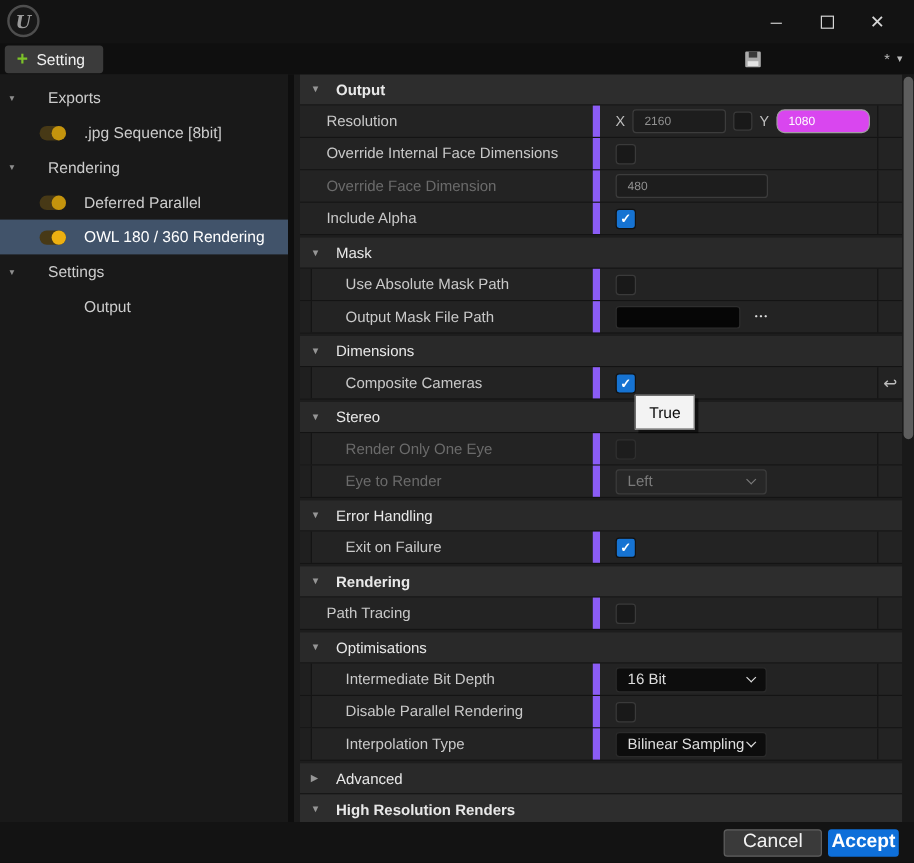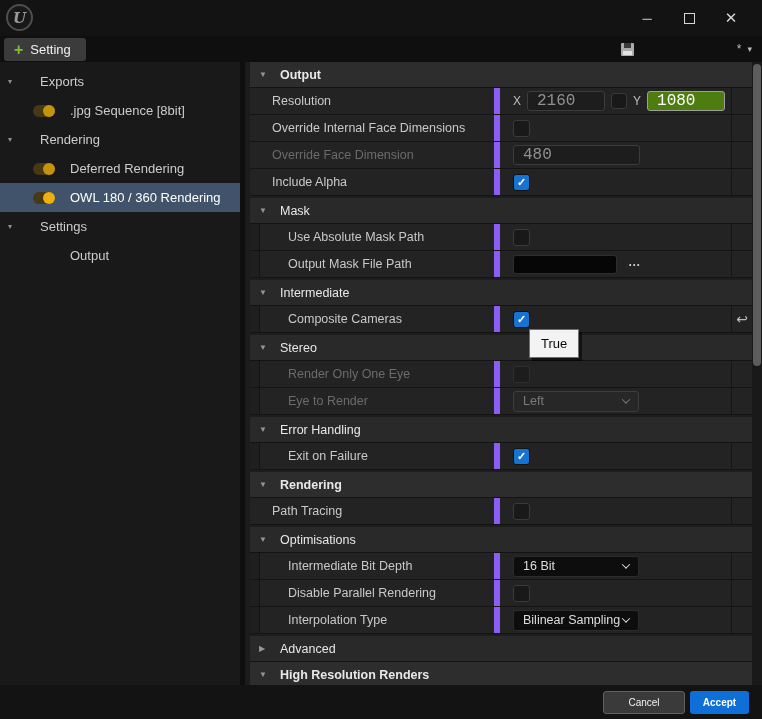--- a/index.html
+++ b/index.html
@@ -77,43 +77,43 @@
   .reset-cell { width:20px; display:flex; align-items:center; justify-content:center; }
   .reset-icon { color:#bcbcbc; font-size:14px; cursor:pointer; }
 
   .cb { width:17px; height:17px; border-radius:3px; background:#191919; border:1px solid #3a3a3a;
         display:flex; align-items:center; justify-content:center; }
   .cb.checked { background:#1673d2; border-color:#111; color:#fff; font-size:11px; font-weight:bold; }
   .cb.dim { opacity:.55; }
   .cb.small { width:16px; height:16px; }
 
   .tinput { height:20px; background:#1d1d1d; border:1px solid #3c3c3c; border-radius:3px;
-            color:#919191; font-size:16px; padding:0 9px; font-family:Liberation Mono, monospace; outline:none; }
+            color:#919191; font-size:10px; padding:0 9px; font-family:Liberation Sans, sans-serif; outline:none; }
   .tinput.xres { width:78px; }
-  .tinput.yres { width:78px; background:#4d7c0f; border-color:#9f9f9f; color:#ffffff; }
+  .tinput.yres { width:78px; background:#d946ef; border-color:#9f9f9f; color:#ffffff;border-radius:7px; }
   .tinput.face { width:127px; }
   .axis-label { color:#bdbdbd; font-size:12px; }
 
   .dd { width:126px; height:21px; background:#0d0d0d; border:1px solid #2b2b2b; border-radius:3px;
         display:flex; align-items:center; justify-content:space-between; padding:0 9px; color:#dedede; font-size:12.5px; }
   .dd.disabled { background:#272727; border-color:#3d3d3d; color:#7b7b7b; }
   .chev { width:6px; height:6px; border-right:1.8px solid currentColor; border-bottom:1.8px solid currentColor;
           transform:rotate(45deg) translate(-1px,-1px); }
 
   .path-input { width:104px; height:19px; background:#060606; border:1px solid #2e2e2e; border-radius:3px; }
   .dots-btn { color:#dcdcdc; font-size:7px; letter-spacing:1.5px; margin-left:6px; cursor:pointer; }
 
   
   .scrollbar { position:absolute; top:62px; right:0; width:10px; bottom:34px; background:#191919; }
   .scroll-thumb { position:absolute; top:2px; left:1px; width:8px; height:302px; background:#5d5d5d; border-radius:4px; }
 
   
   .footer { position:absolute; left:0; right:0; bottom:0; height:34px; background:#131313;
             display:flex; align-items:center; justify-content:flex-end; gap:5px; padding-right:13px; }
-  .btn { height:23px; border-radius:3px; font-size:10px; display:flex; align-items:center; justify-content:center; cursor:pointer; }
+  .btn { height:23px; border-radius:3px; font-size:16px; display:flex; align-items:center; justify-content:center; cursor:pointer; }
   .btn.cancel { width:82px; background:#3a3a3a; border:1px solid #606060; color:#f2f2f2; }
   .btn.accept { width:59px; background:#0e6fd9; color:#ffffff; font-weight:bold; }
 
   
   .tooltip { position:absolute; left:529px; top:329px; background:#f3f3f3; border:1px solid #6f6f6f;
              box-shadow:3px 3px 0 rgba(0,0,0,.55); color:#0a0a0a; font-size:13px;
              padding:6px 11px; z-index:50; }
 </style>
 </head>
 <body>
@@ -156,21 +156,21 @@
       <span class="side-toggle-label">.jpg Sequence [8bit]</span>
     </div>
     <div class="side-item">
       <span class="side-caret">▾</span>
       <span class="side-group-label">Rendering</span>
     </div>
     <div class="side-item">
       <span class="toggle-pill side-toggle">
           <span class="knob"></span>
         </span>
-      <span class="side-toggle-label">Deferred Rendering</span>
+      <span class="side-toggle-label">Deferred Parallel</span>
     </div>
     <div class="side-item selected">
       <span class="toggle-pill bright side-toggle">
           <span class="knob"></span>
         </span>
       <span class="side-toggle-label">OWL 180 / 360 Rendering</span>
     </div>
     <div class="side-item">
       <span class="side-caret">▾</span>
       <span class="side-group-label">Settings</span>
@@ -256,21 +256,21 @@
         </div>
       <div class="value-cell">
         <div class="path-input"></div>
         <span class="dots-btn">•••</span>
       </div>
       <div class="reset-cell"></div>
     </div>
 
     <div class="hrow h2">
       <span class="tri">▼</span>
-      <span class="htext">Intermediate</span>
+      <span class="htext">Dimensions</span>
     </div>
 
     <div class="row indent">
       <div class="indent-strip"></div>
       <div class="label-cell">
           <span class="plabel">Composite Cameras</span>
         </div>
       <div class="value-cell">
         <div class="cb checked">
           <span>✓</span>

